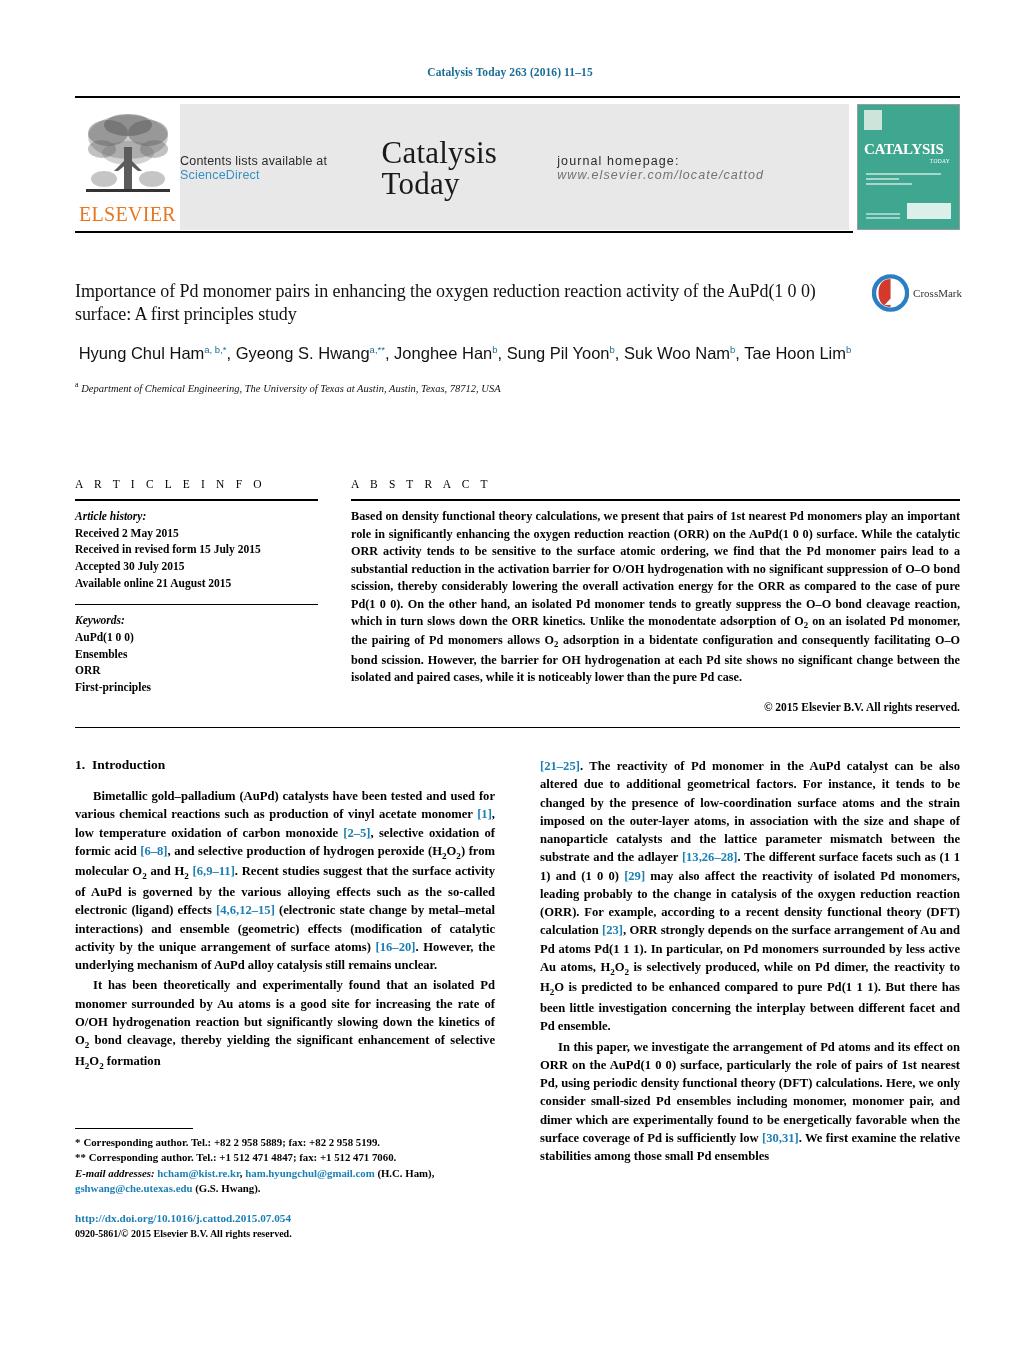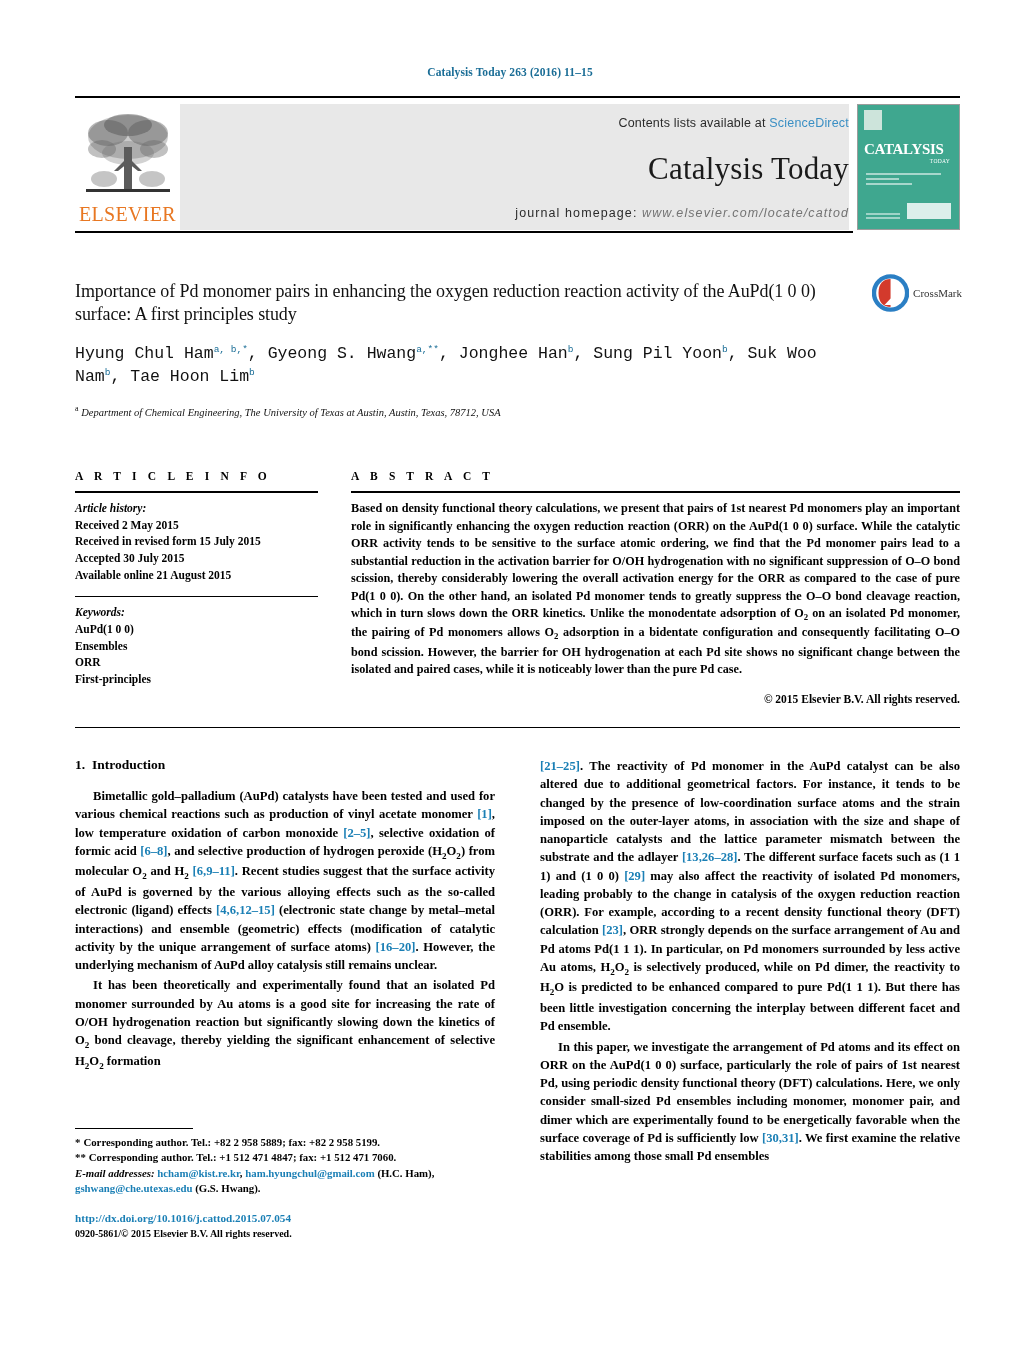--- a/index.html
+++ b/index.html
@@ -66,22 +66,21 @@
     letter-spacing: 0.3px;
     line-height: 1;
     margin-top: 1px;
   }
   .masthead-center {
     flex: 1 1 auto;
     background: #e8e8e8;
     height: 126px;
     margin-top: 6px;
     display: flex;
-    flex-direction: column;
-    align-items: flex-end;
+    align-items: center;
     justify-content: space-between;
     padding: 12px 0 10px 0;
     box-sizing: border-box;
   }
   .contents-line {
     font-family: "Liberation Sans", sans-serif;
     font-size: 12.5px;
     color: #2b2b2b;
     letter-spacing: 0.2px;
   }
@@ -189,24 +188,25 @@
     font-family: "Liberation Serif", serif;
     font-size: 18px;
     line-height: 1.28;
     color: #111;
     margin: 0;
     font-weight: normal;
     letter-spacing: -0.1px;
   }
   .authors {
     margin-top: 16px;
-    font-family: Liberation Mono, monospace;
+    font-family: Liberation Sans, sans-serif;
     font-size: 16.5px;
     line-height: 1.42;
     color: #111;
+    text-align: center;
   }
   .authors sup {
     font-size: 9.5px;
     color: #1a6d96;
     vertical-align: super;
   }
   .authors sup.star { color: #1a6d96; }
   .affiliations {
     margin-top: 14px;
     font-family: "Liberation Serif", serif;
@@ -248,24 +248,25 @@
     width: 243px;
     flex: 0 0 auto;
   }
   .col-abstract {
     flex: 1 1 auto;
     margin-left: 33px;
   }
   .sect-head {
     font-family: "Liberation Serif", serif;
     font-size: 11.5px;
-    font-weight: bold;
+    font-weight: normal;
     letter-spacing: 4.2px;
     color: #000;
     margin-bottom: 9px;
+    margin-top: 8px;
   }
   .hr-thick {
     border-top: 2px solid #000;
     margin: 0 0 7px 0;
   }
   .hr-thin {
     border-top: 1.6px solid #000;
     margin: 13px 0 7px 0;
   }
   .info-label {

